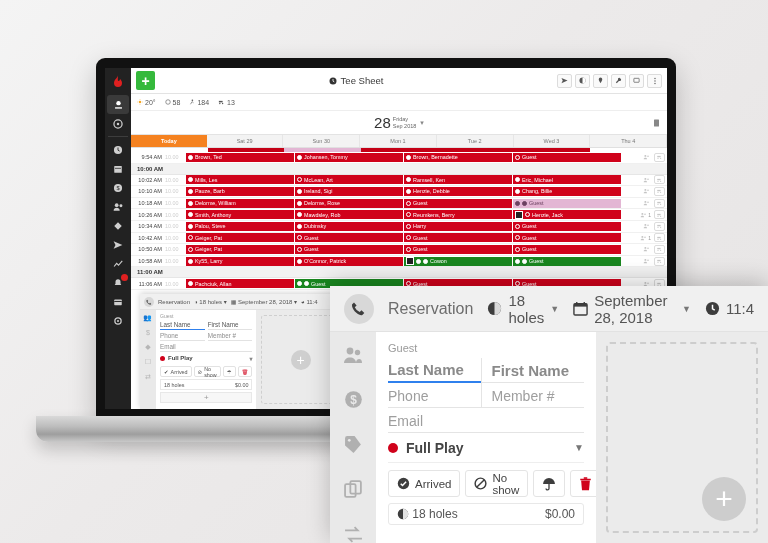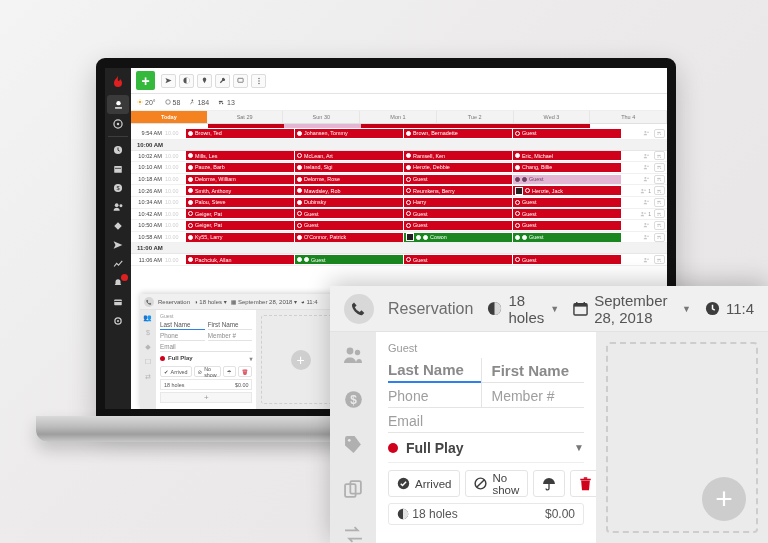--- a/index.html
+++ b/index.html
@@ -334,20 +334,27 @@
               <circle cx="8" cy="8" r="5" fill="none" stroke="#cfcfcf" stroke-width="2"></circle>
               <circle cx="8" cy="8" r="1.6" fill="#cfcfcf"></circle>
             </svg>
         </div>
       </div>
 
       <div class="app">
 
         <div class="topbar">
           <div class="add-btn">+</div>
+          <div class="topbar-title">
+            <svg width="8" height="8" viewBox="0 0 16 16">
+                <circle cx="8" cy="8" r="7" fill="#333"></circle>
+                <path d="M8 4v4.3l2.6 1.5" stroke="#fff" stroke-width="1.6" fill="none"></path>
+              </svg>
+            <span>Tee Sheet</span>
+          </div>
           <div class="tb-icons">
             <div class="tb-ic">
                 <svg width="7" height="7" viewBox="0 0 16 16">
                   <path d="M1 14L15 8 1 2l3 6z" fill="#555"></path>
                 </svg>
               </div>
             <div class="tb-ic">
                 <svg width="7" height="7" viewBox="0 0 16 16">
                   <circle cx="8" cy="8" r="7" fill="#555"></circle>
                   <path d="M8 1a7 7 0 0 1 0 14z" fill="#fff"></path>
@@ -404,20 +411,33 @@
           <div class="stat">
             <svg width="7" height="6" viewBox="0 0 18 16">
                 <rect x="2" y="5" width="10" height="4" fill="#555"></rect>
                 <circle cx="4.5" cy="12" r="1.8" fill="#555"></circle>
                 <circle cx="12" cy="12" r="1.8" fill="#555"></circle>
               </svg>
             <span>13</span>
           </div>
         </div>
 
+        <div class="datebar">
+          <span class="datenum">28</span>
+          <span class="datetxt">
+            <div>Friday</div>
+            <div>Sep 2018</div>
+          </span>
+          <span class="datecaret">▾</span>
+          <span class="date-right">
+            <svg width="7" height="8" viewBox="0 0 14 16">
+                <rect x="2" y="1" width="10" height="14" rx="1" fill="#888"></rect>
+              </svg>
+          </span>
+        </div>
 
         <div class="daytabs">
           <div class="daytab today">Today</div>
           <div class="daytab">Sat 29</div>
           <div class="daytab">Sun 30</div>
           <div class="daytab">Mon 1</div>
           <div class="daytab">Tue 2</div>
           <div class="daytab">Wed 3</div>
           <div class="daytab">Thu 4</div>
         </div>

